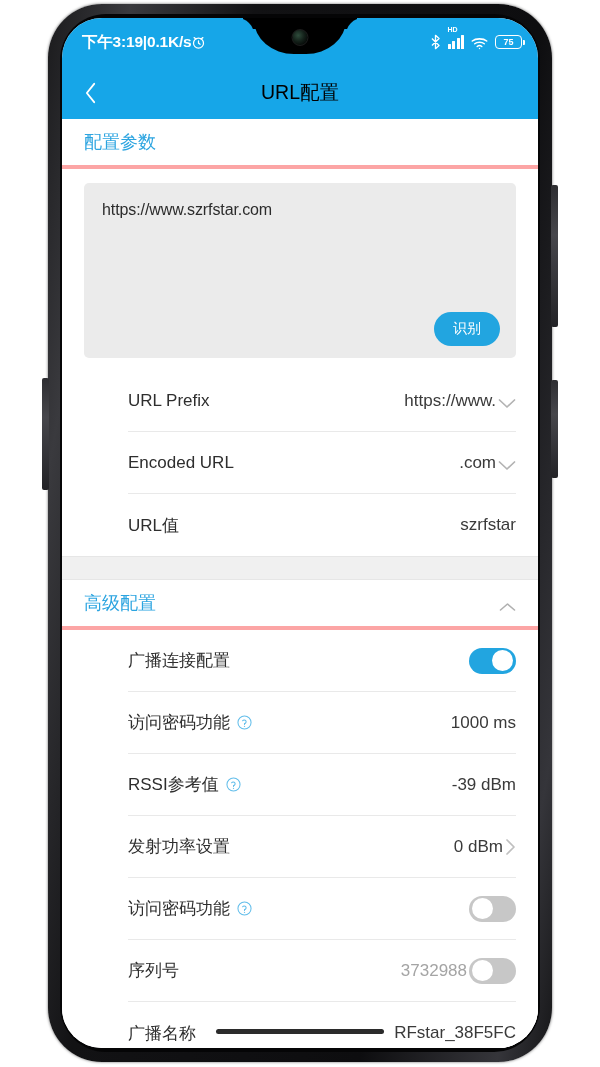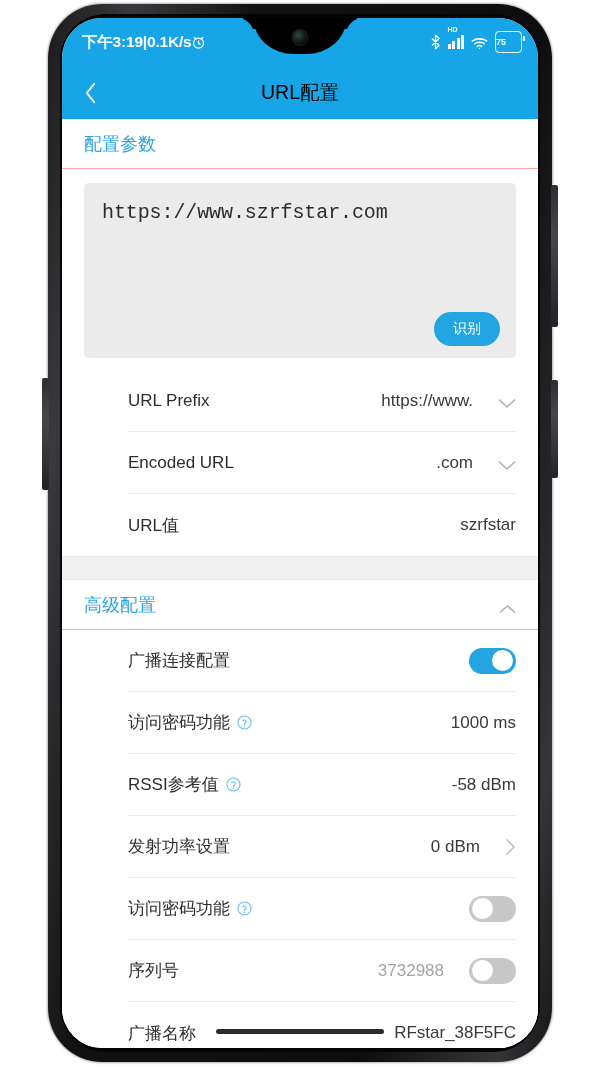--- a/index.html
+++ b/index.html
@@ -134,24 +134,24 @@
   .signal-wrap .b4 { height:14px; }
   .hd-label {
     position: absolute;
     top: -9px; left: 0;
     font-size: 7px;
     font-weight: bold;
     line-height: 1;
   }
   .wifi-icon { width: 17px; height: 13px; }
   .battery {
-    width: 27px; height: 22px;
+    width: 27px; height: 14px;
     border: 1.6px solid #ffffff;
     border-radius: 4px;
-    display: flex; align-items: center; 
+    display: flex; align-items: center; justify-content: center;
     position: relative;
   }
   .battery::after {
     content: "";
     position: absolute;
     right: -4px; top: 4px;
     width: 2px; height: 5px;
     background: #ffffff;
     border-radius: 0 1px 1px 0;
   }
@@ -193,44 +193,43 @@
     position: relative;
   }
 
   .section-head {
     height: 50px;
     display: flex;
     align-items: center;
     justify-content: space-between;
     padding: 0 22px 0 22px;
     background: #ffffff;
-    border-bottom: 1px solid #fca5a5;
+    border-bottom: 4px solid #fca5a5;
   }
   .section-head .title {
     color: #2BA4E0;
     font-size: 18px;
   }
   .chev-collapse { width: 17px; height: 10px; }
 
   .url-box-wrap {
     padding: 14px 22px 12px 22px;
     background: #ffffff;
   }
   .url-box {
     background: #ebebeb;
     border-radius: 5px;
     height: 175px;
     padding: 18px 18px 0 18px;
     position: relative;
   }
   .url-text {
-    font-size: 20px;
+    font-size: 16px;
     color: #2c2c2c;
     letter-spacing: -0.1px;
-    font-family: Liberation Mono, monospace;
   }
   .recognize-btn {
     position: absolute;
     right: 16px;
     bottom: 12px;
     background: #22A5E0;
     color: #ffffff;
     border: none;
     border-radius: 17px;
     height: 34px;
@@ -252,21 +251,21 @@
   .row-label {
     font-size: 17px;
     color: #2e2e2e;
     display: flex;
     align-items: center;
     gap: 7px;
   }
   .row-right {
     display: flex;
     align-items: center;
-    gap: 25px;
+    gap: 2px;
   }
   .row-value {
     font-size: 17px;
     color: #3a3a3a;
   }
   .row-value.muted { color: #a4a4a4; }
 
   .chev-down { width: 18px; height: 11px; }
   .chev-right { width: 11px; height: 18px; }
 
@@ -476,21 +475,21 @@
           <span>RSSI参考值</span>
           <span class="help-icon">
             <svg viewBox="0 0 16 16" width="15" height="15" fill="none" stroke="#61bdea" stroke-width="1.1">
               <circle cx="8" cy="8" r="7"></circle>
               <path d="M6 6.2 A2 2 0 1 1 8 9.2 V10.2" stroke-linecap="round"></path>
               <circle cx="8" cy="12.1" r="0.75" fill="#61bdea" stroke="none"></circle>
             </svg>
           </span>
         </span>
         <span class="row-right">
-          <span class="row-value">-58 dBm</span>
+          <span class="row-value">-39 dBm</span>
         </span>
       </div>
 
       <div class="row">
         <span class="row-label">
           <span>发射功率设置</span>
         </span>
         <span class="row-right">
           <span class="row-value">0 dBm</span>
           <span class="chev-right">

